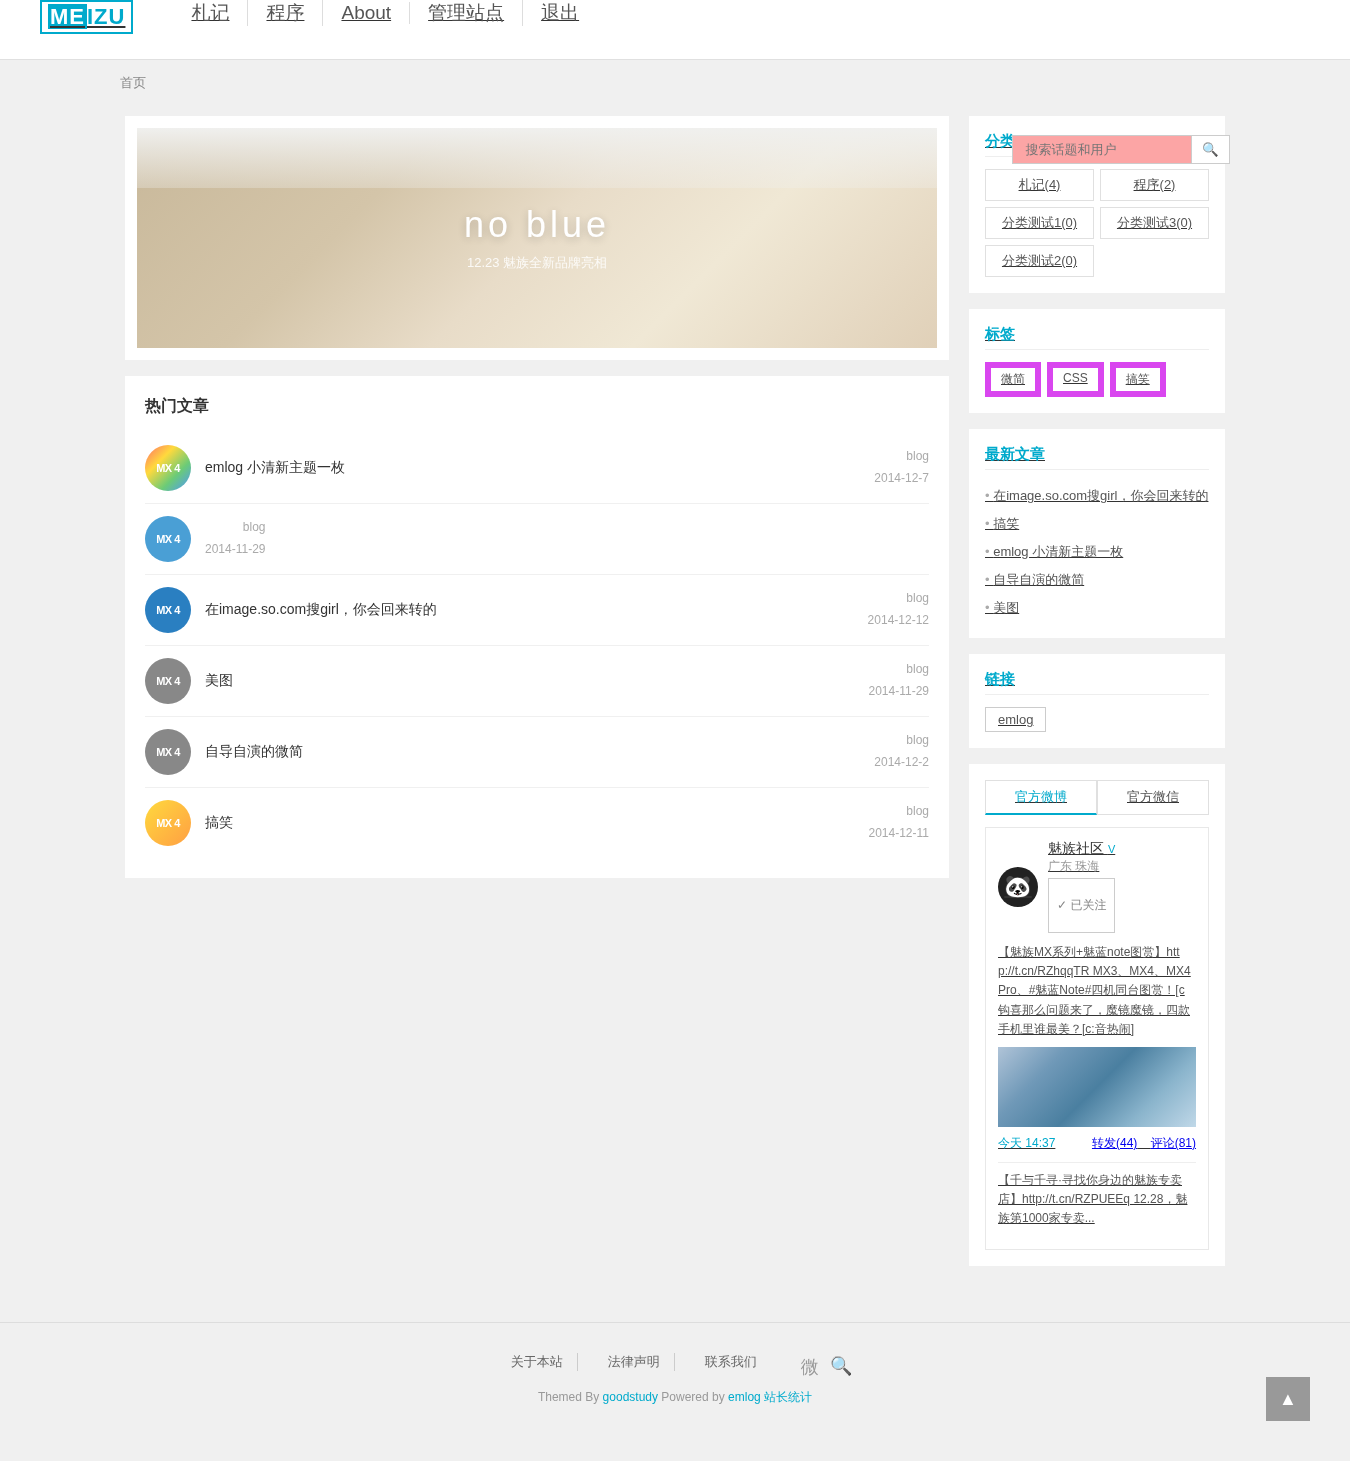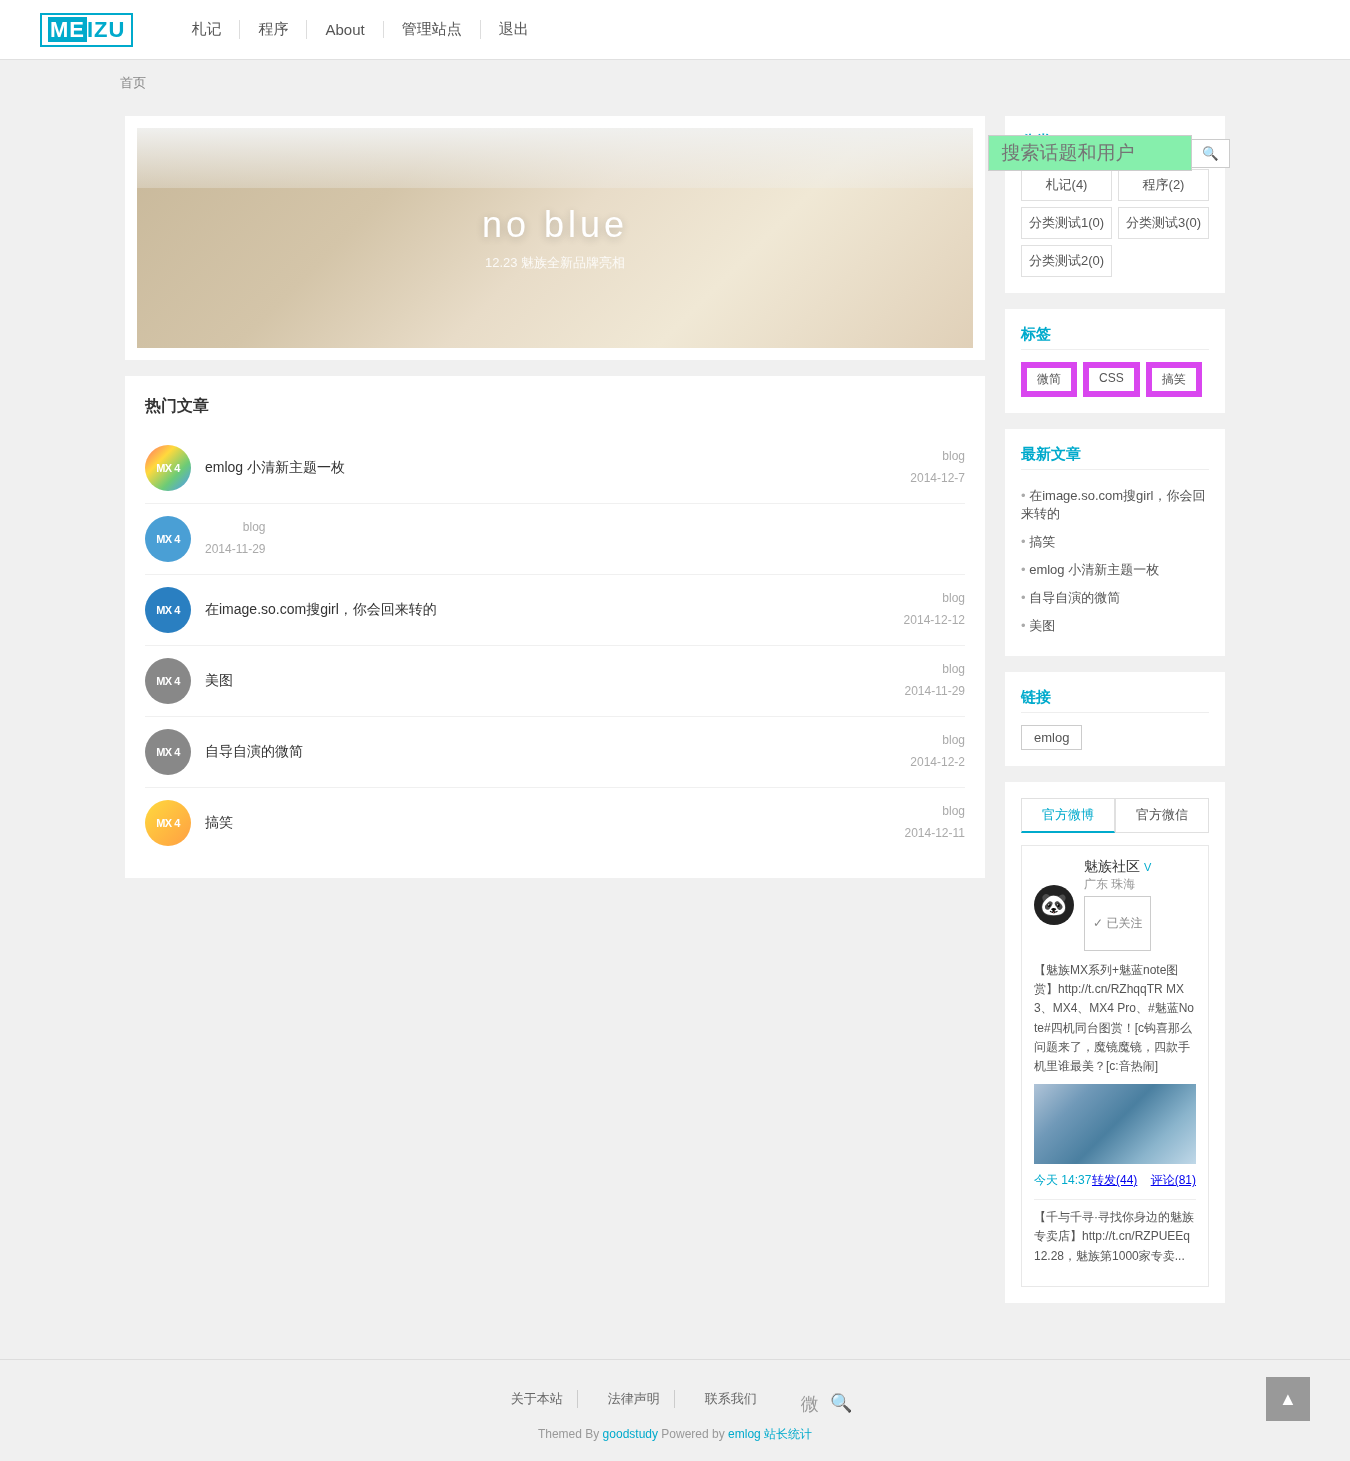--- a/index.html
+++ b/index.html
@@ -1,33 +1,33 @@
 <!DOCTYPE html>
 <html><head>
   <meta charset="utf-8">
   <style>
     * { margin: 0; padding: 0; box-sizing: border-box; }
     body { background: #f0f0f0; font-family: "Microsoft YaHei", Arial, sans-serif; font-size: 14px; color: #333; }
 
     
-    #header { background: #fff; border-bottom: 1px solid #e0e0e0; height: 60px; display: flex; align-items: center; padding: 0 40px; }
+    #header { background: #fff; border-bottom: 1px solid #e0e0e0; height: 60px; display: flex; align-items: flex-start; padding: 0 40px; text-decoration: underline; }
     .logo { display: flex; align-items: center; margin-right: 40px; }
     .logo-text { font-size: 22px; font-weight: bold; color: #00aacc; letter-spacing: 1px; border: 2px solid #00aacc; padding: 2px 6px; }
     .logo-text span { color: #fff; background: #00aacc; padding: 0 2px; }
     nav { display: flex; align-items: center; gap: 0; }
-    nav a { color: #555; text-decoration: none; padding: 0 18px; font-size: 15px; border-right: 1px solid #ddd; }
+    nav a { color: #555; text-decoration: none; padding: 0 18px; font-size: 19px; border-right: 1px solid #ddd; }
     nav a:last-child { border-right: none; }
 
     
     #breadcrumb-bar { padding: 14px 120px; background: #f0f0f0; }
     .breadcrumb { color: #888; font-size: 13px; }
 
     
     .search-wrap { position: absolute; top: 75px; right: 120px; display: flex; align-items: center; }
-    .search-input { border: 1px solid #ccc; padding: 6px 12px; font-size: 19px; width: 204px; outline: none; background: #86efac; }
+    .search-input { border: 1px solid #ccc; padding: 6px 12px; font-size: 13px; width: 180px; outline: none; background: #fca5a5; }
     .search-btn { background: #fff; border: 1px solid #ccc; border-left: none; padding: 6px 10px; cursor: pointer; color: #888; }
 
     
     #main { max-width: 1100px; margin: 0 auto; padding: 10px 0 40px 0; display: flex; gap: 20px; }
 
     
     #content { flex: 1; min-width: 0; }
 
     
     .hero-card { background: #fff; margin-bottom: 16px; padding: 12px; }
@@ -46,21 +46,21 @@
     .avatar-gradient1 { background: linear-gradient(135deg, #ff6b6b, #ffd93d, #6bcb77, #4d96ff); }
     .avatar-blue { background: #4a9fd5; }
     .avatar-blue2 { background: #2a7fc1; }
     .avatar-gray { background: #888; }
     .avatar-yellow { background: linear-gradient(135deg, #ffd93d, #ff9f43); }
     .article-info { flex: 1; }
     .article-name { color: #333; font-size: 14px; text-decoration: none; }
     .article-meta { text-align: right; color: #aaa; font-size: 12px; line-height: 1.8; }
 
     
-    #sidebar { width: 220px; flex-shrink: 0; }
+    #sidebar { width: 256px; flex-shrink: 0; text-decoration: underline; }
     .sidebar-card { background: #fff; margin-bottom: 16px; padding: 16px; }
     .sidebar-title { color: #00aacc; font-size: 15px; font-weight: bold; padding-bottom: 5px; border-bottom: 1px solid #eee; margin-bottom: 12px; }
 
     
     .cat-grid { display: grid; grid-template-columns: 1fr 1fr; gap: 6px; }
     .cat-item { border: 1px solid #e0e0e0; text-align: center; padding: 6px 4px; font-size: 13px; cursor: pointer; color: #555; background: #fff; }
 
     
     .tags-wrap { display: flex; flex-wrap: wrap; gap: 6px; }
     .tag { border: 6px solid #d946ef; padding: 3px 10px; font-size: 12px; color: #555; cursor: pointer; }

